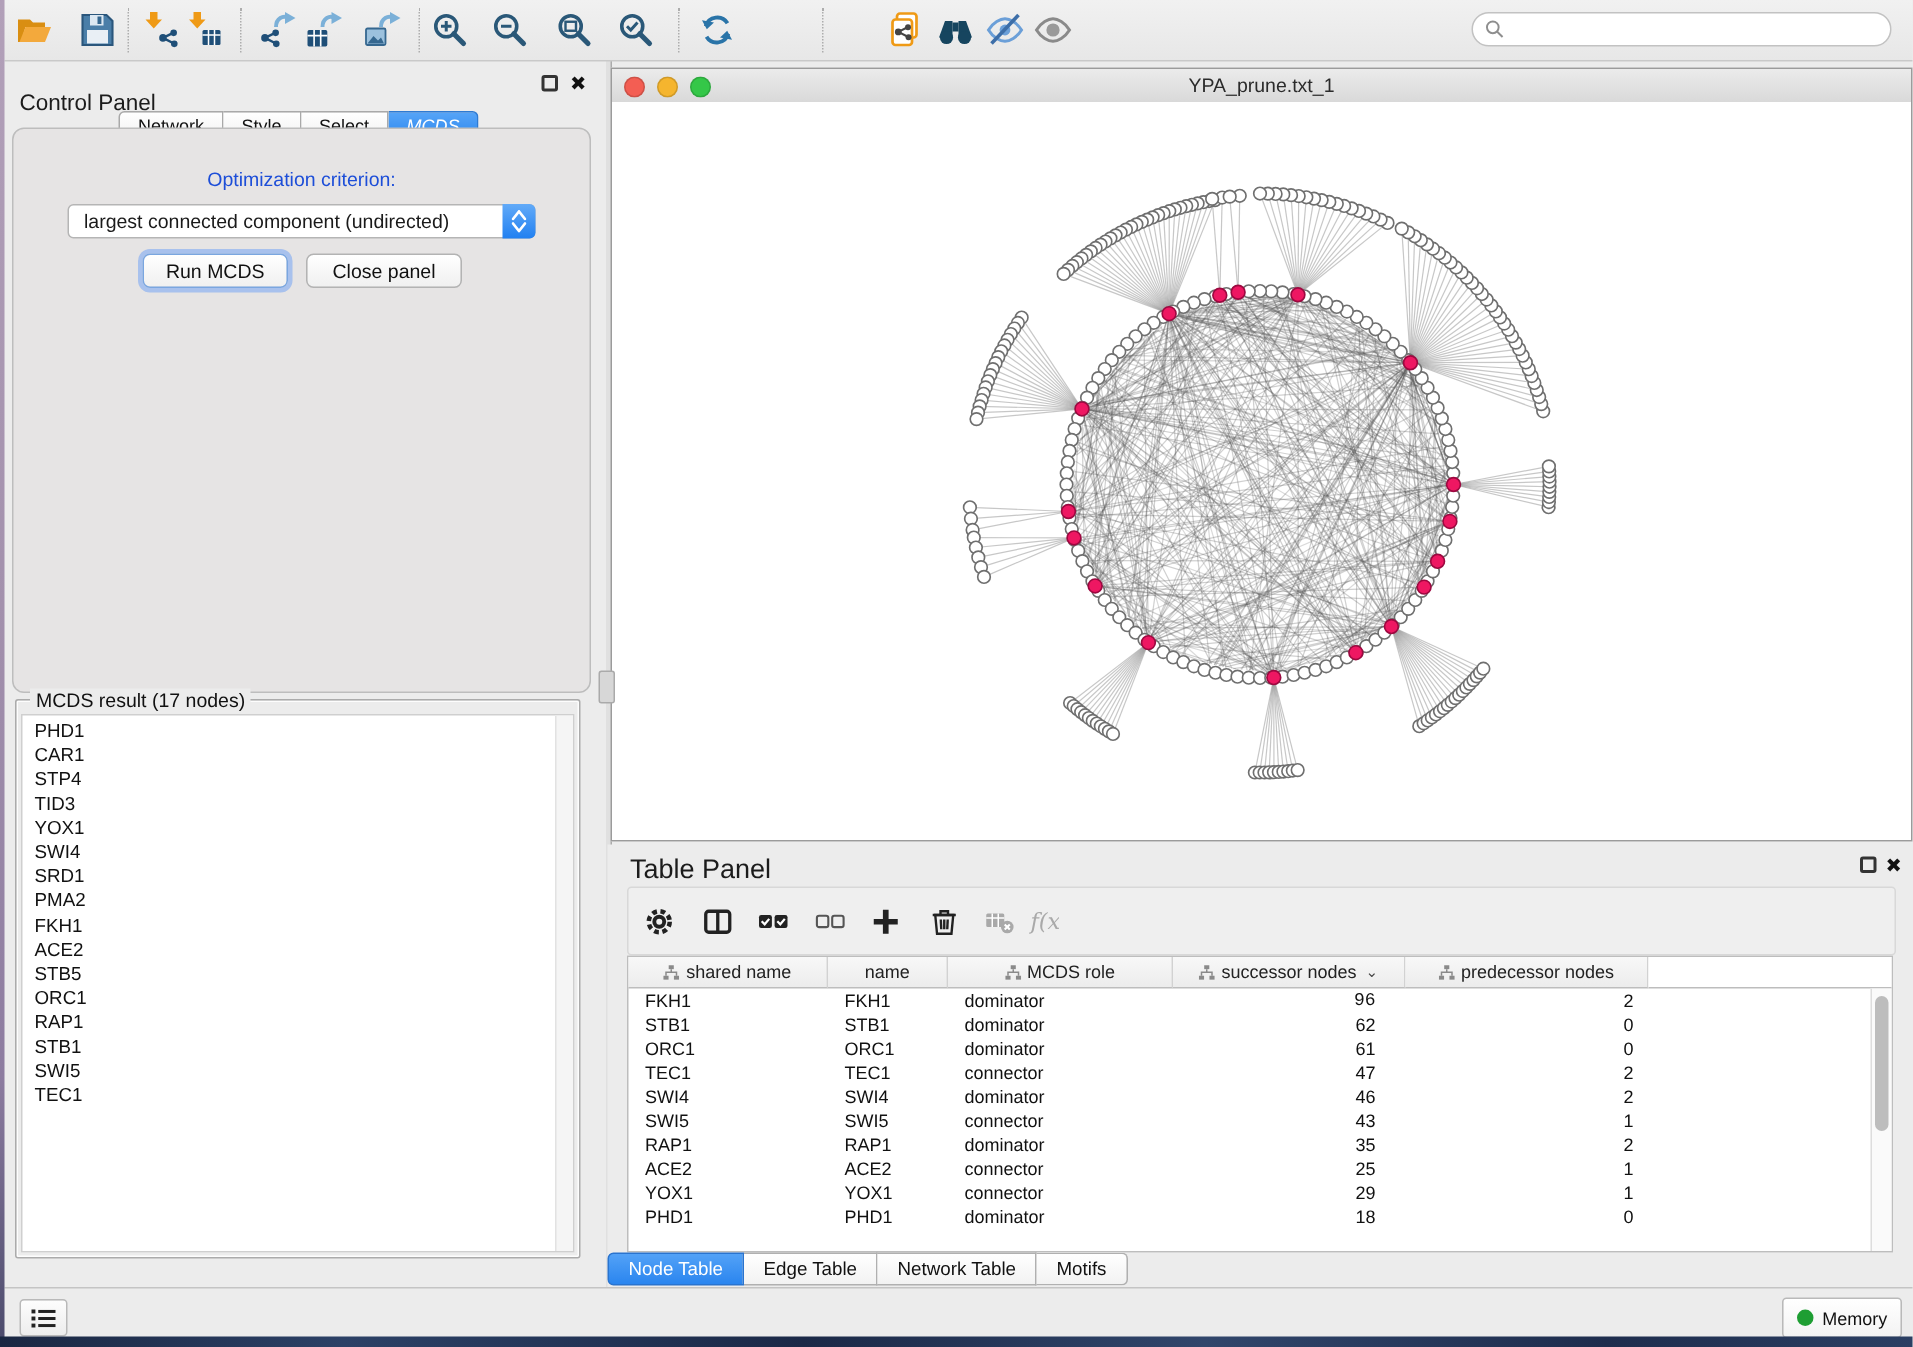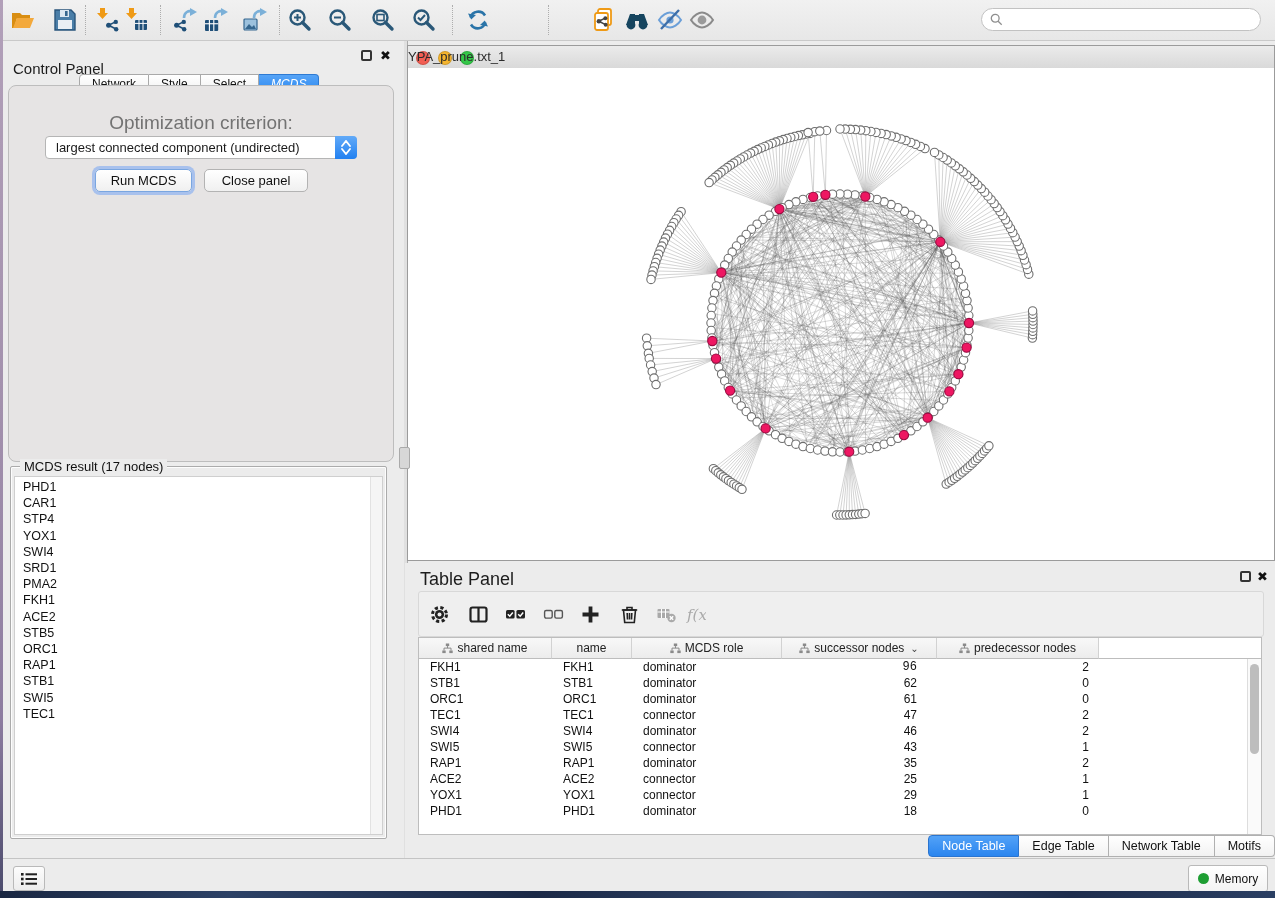--- a/index.html
+++ b/index.html
@@ -34,21 +34,21 @@
   .panel-float{position:absolute;width:11px;height:11px;border:2px solid #333;border-radius:2px;box-sizing:border-box;}
   .panel-close{position:absolute;font-size:13px;font-weight:bold;color:#111;line-height:11px;}
   .cp-tabs{position:absolute;left:76px;top:34px;display:flex;}
   .cp-tab{height:19px;line-height:19px;text-align:center;font-size:12px;background:linear-gradient(#ffffff,#f1f1f1);
     border:1px solid #a9a9a9;border-left:none;box-sizing:border-box;padding:0 12px;color:#111;}
   .cp-tab:first-child{border-left:1px solid #a9a9a9;border-radius:4px 0 0 4px;}
   .cp-tab:last-child{border-radius:0 4px 4px 0;font-style:italic;}
   .cp-tab.active{background:linear-gradient(#56a4f7,#2e89f0);color:#fff;border-color:#2e7ad2;}
   .cp-inner{position:absolute;left:5px;top:45px;width:384px;height:375px;background:#e6e4e4;
     border:1px solid #bdbdbd;border-radius:8px;}
-  .opt-label{position:absolute;left:0;top:26px;width:100%;text-align:center;font-size:19px;color:#737373;}
+  .opt-label{position:absolute;left:0;top:26px;width:100%;text-align:center;font-size:13px;color:#1d4ed8;}
   .opt-select{position:absolute;left:36px;top:50px;width:312px;height:23px;background:#fff;border:1px solid #b5b5b5;
     border-radius:4px;box-sizing:border-box;font-size:13px;display:flex;align-items:center;}
   .opt-select .sel-text{flex:1;padding-left:10px;white-space:nowrap;}
   .sel-stepper{width:22px;height:23px;margin:-1px -1px -1px 0;border-radius:0 4px 4px 0;
     background:linear-gradient(#62aaf8,#2180f1);display:flex;flex-direction:column;align-items:center;justify-content:center;gap:1px;}
   .sel-stepper svg{width:10px;height:7px;}
   .btn{position:absolute;height:23px;background:linear-gradient(#ffffff,#f0f0f0);border:1px solid #b3b3b3;
     border-radius:5px;font-size:13px;color:#111;display:flex;align-items:center;justify-content:center;box-sizing:border-box;font-family:inherit;}
   .btn-run{left:86px;top:83px;width:97px;border-color:#7aa6e0;box-shadow:0 0 0 3px rgba(105,157,245,.5);}
   .btn-closepanel{left:195px;top:83px;width:104px;}
@@ -63,21 +63,21 @@
   .splitter{position:absolute;left:404px;top:40px;width:3px;height:818px;background:#e0e0e0;border-right:1px solid #ababab;}
   .splitter-handle{position:absolute;left:399px;top:447px;width:9px;height:20px;background:#d7d7d7;
     border:1px solid #aaa;border-radius:2px;z-index:5;}
 
   
   .net-window{position:absolute;left:407px;top:45px;width:868px;height:516px;border:1px solid #9b9b9b;
     box-sizing:border-box;background:#fff;}
   .net-titlebar{position:absolute;left:0;top:0;right:0;height:22px;
     background:linear-gradient(#ebebeb,#d9d9d9);border-bottom:1px solid #a6a6a6;}
   .traffic{position:absolute;top:5px;width:12px;height:12px;border-radius:50%;}
-  .net-title{position:absolute;left:0;right:0;top:3px;font-size:13px;color:#2b2b2b;}
+  .net-title{position:absolute;left:0;right:0;top:3px;text-align:center;font-size:13px;color:#2b2b2b;}
   .net-canvas-wrap{position:absolute;left:0;top:22px;width:866px;height:492px;background:#fff;}
 
   
   .table-panel{position:absolute;left:405px;top:563px;width:870px;height:295px;background:#ececec;}
   .tp-title{position:absolute;left:15px;top:6px;font-size:18px;color:#1c1c1c;}
   .tp-toolbar{position:absolute;left:13px;top:28px;width:844px;height:44px;background:#efefef;
     border:1px solid #d8d8d8;border-radius:3px;}
   .tp-icon{position:absolute;top:10px;width:24px;height:24px;display:flex;align-items:center;justify-content:center;}
   .tp-icon svg{width:21px;height:21px;}
   .table-wrap{position:absolute;left:13px;top:74px;width:844px;height:198px;background:#fff;border:1px solid #bdbdbd;box-sizing:border-box;}
@@ -85,21 +85,21 @@
   .th{display:flex;align-items:center;justify-content:center;gap:4px;font-size:12px;color:#222;
     background:linear-gradient(#f8f8f8,#ececec);border-right:1px solid #d2d2d2;border-bottom:1px solid #bdbdbd;box-sizing:border-box;}
   .th svg{width:11px;height:11px;}
   .th .caret{font-size:10px;color:#444;margin-left:2px;}
   .trow{display:flex;height:16px;align-items:center;}
   .td{font-size:12px;color:#111;box-sizing:border-box;white-space:nowrap;overflow:hidden;}
   .td.left{padding-left:11px;text-align:left;}
   .td.right{text-align:right;}
   .tscroll{position:absolute;right:0;top:21px;bottom:0;width:13px;background:#fafafa;border-left:1px solid #ddd;}
   .tthumb{position:absolute;left:2px;right:2px;top:5px;height:90px;background:#bdbdbd;border-radius:5px;}
-  .tp-tabs{position:absolute;left:0;top:272px;width:870px;display:flex;justify-content:flex-end;}
+  .tp-tabs{position:absolute;left:0;top:272px;width:870px;display:flex;justify-content:flex-start;}
   .tp-tab{height:20px;line-height:20px;font-size:12.5px;padding:0 13px;background:linear-gradient(#ffffff,#f2f2f2);
     border:1px solid #b0b0b0;border-left:none;color:#111;}
   .tp-tab:first-child{border-left:1px solid #b0b0b0;border-radius:4px 0 0 4px;}
   .tp-tab:last-child{border-radius:0 4px 4px 0;}
   .tp-tab.active{background:linear-gradient(#53a2f7,#2a85ef);color:#fff;border-color:#2a74cf;}
 
   
   .statusbar{position:absolute;left:3px;top:858px;width:1272px;height:33px;background:#ececec;border-top:1px solid #c4c4c4;}
   .status-left-btn{position:absolute;left:10px;top:7px;width:30px;height:23px;background:linear-gradient(#fdfdfd,#ededed);
     border:1px solid #b9b9b9;border-radius:3px;display:flex;align-items:center;justify-content:center;}
@@ -310,20 +310,21 @@
     <button class="btn btn-run">Run MCDS</button>
     <button class="btn btn-closepanel">Close panel</button>
   </div>
   <div class="mcds-group">
     <div class="mcds-legend">MCDS result (17 nodes)</div>
     <div class="mcds-list" id="mcds-list">
       <div class="mcds-scroll"></div>
     <div class="mcds-item" style="margin-top: 2px;">PHD1</div>
         <div class="mcds-item">CAR1</div>
         <div class="mcds-item">STP4</div>
+        <div class="mcds-item">TID3</div>
         <div class="mcds-item">YOX1</div>
         <div class="mcds-item">SWI4</div>
         <div class="mcds-item">SRD1</div>
         <div class="mcds-item">PMA2</div>
         <div class="mcds-item">FKH1</div>
         <div class="mcds-item">ACE2</div>
         <div class="mcds-item">STB5</div>
         <div class="mcds-item">ORC1</div>
         <div class="mcds-item">RAP1</div>
         <div class="mcds-item">STB1</div>

